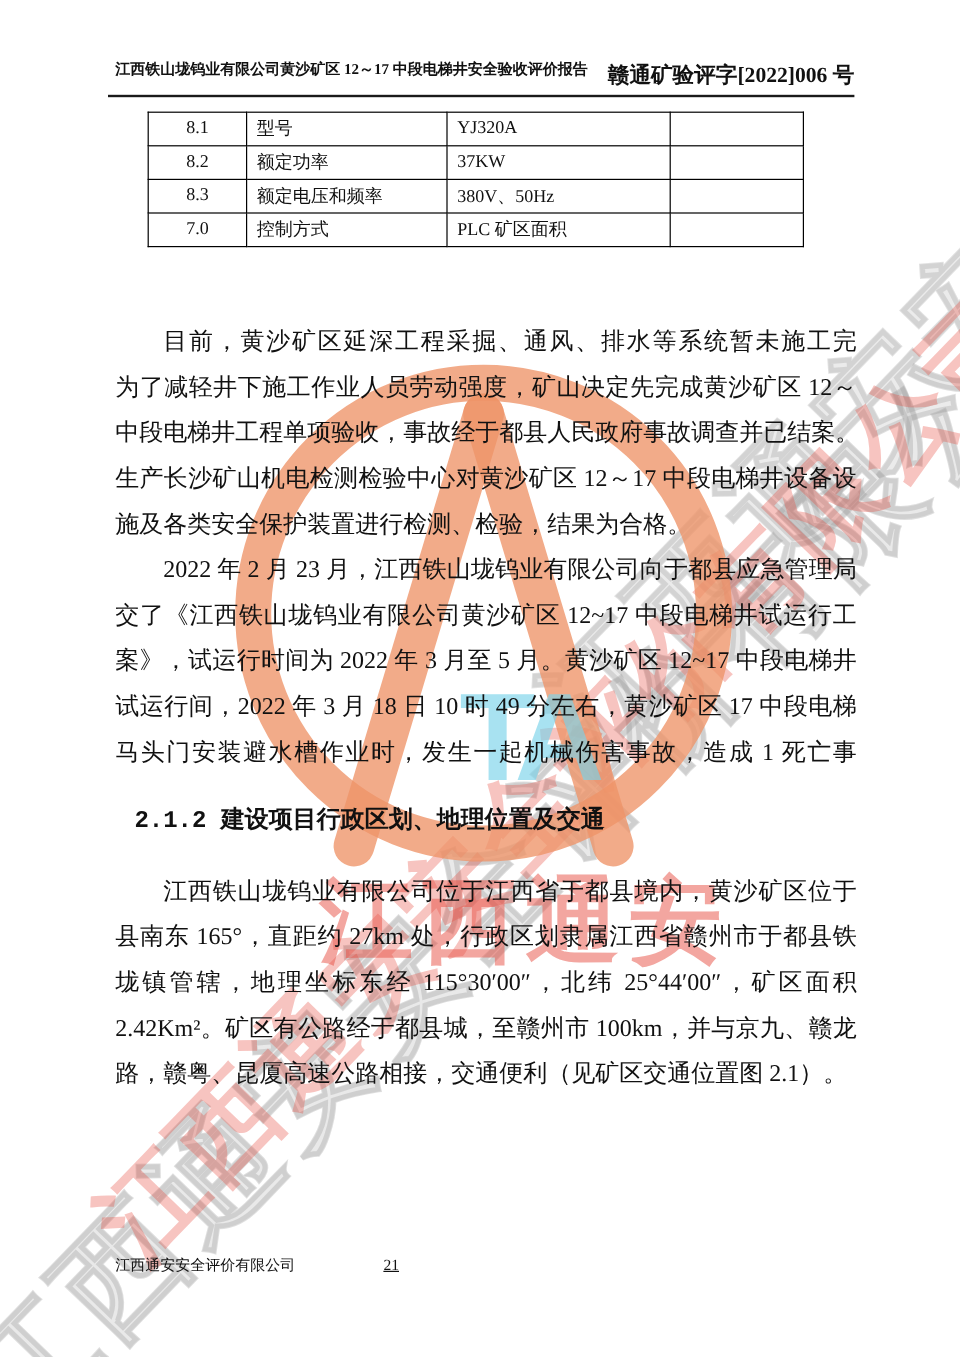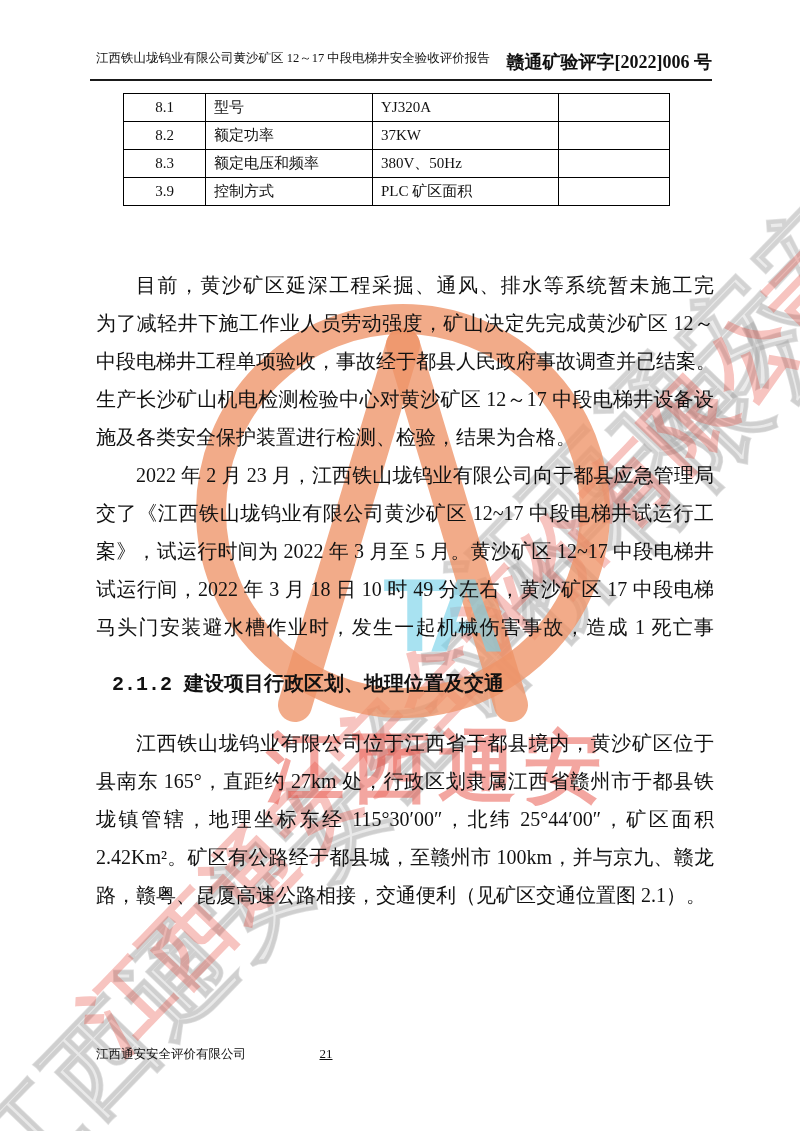--- a/index.html
+++ b/index.html
@@ -22,21 +22,21 @@
   .wm-brand{position:absolute;left:266px;top:716px;font-size:78px;font-weight:bold;
             letter-spacing:8px;color:rgba(232,78,66,0.50);white-space:nowrap;}
   .wm-logo{position:absolute;left:183px;top:293px;width:440px;height:440px;}
   .wm-ta{position:absolute;left:383px;top:556px;font-size:104px;font-weight:bold;
          font-family:"Liberation Sans","DejaVu Sans",sans-serif;letter-spacing:-10px;
          color:rgba(122,210,233,0.65);}
 
   
   .content-z{position:absolute;inset:0;z-index:2;}
 
-  .hdr-left{position:absolute;left:96px;top:50px;font-size:12.5px;font-weight:400;}
+  .hdr-left{position:absolute;left:96px;top:50px;font-size:12.5px;font-weight:700;}
   .hdr-right{position:absolute;right:88px;top:50px;font-size:18px;font-weight:600;}
   .hdr-rule{position:absolute;left:90px;top:79px;width:622px;height:2px;background:#1a1a1a;}
 
   table.spec{position:absolute;left:123px;top:93px;border-collapse:collapse;
              table-layout:fixed;width:546px;font-size:15px;}
   table.spec td{border:1px solid #000;height:27px;padding:0 8px;overflow:hidden;}
   table.spec{border:1.5px solid #000;padding-left:47px;}
   table.spec td:first-child{text-align:center;padding:0;}
   col.c1{width:82px;} col.c2{width:167px;} col.c3{width:186px;} col.c4{width:111px;}
 
@@ -96,21 +96,21 @@
             <td>37KW</td>
             <td></td>
           </tr>
           <tr>
             <td>8.3</td>
             <td>额定电压和频率</td>
             <td>380V、50Hz</td>
             <td></td>
           </tr>
           <tr>
-            <td>3.9</td>
+            <td>7.0</td>
             <td>控制方式</td>
             <td>PLC 矿区面积</td>
             <td></td>
           </tr>
         </tbody>
     </table>
 
     <div id="content-area">
         <div class="para">
           <div class="line first fill">目前，黄沙矿区延深工程采掘、通风、排水等系统暂未施工完成，</div>

